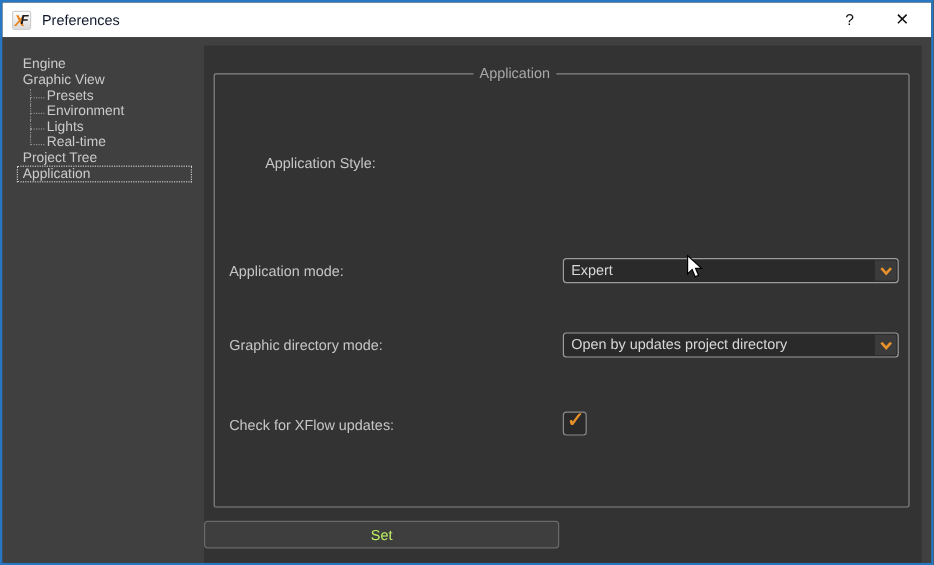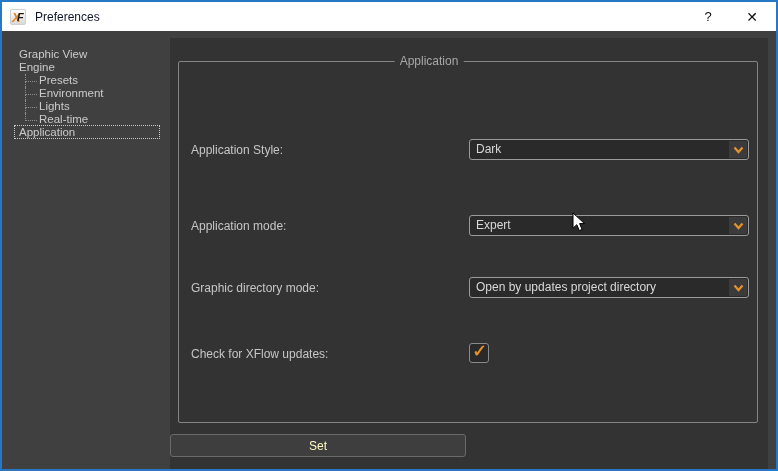--- a/index.html
+++ b/index.html
@@ -89,21 +89,21 @@
   .check-glyph {
     position:absolute; left:2px; top:-4px;
     font-size:18px; font-weight:bold; color:#e8912b;
     text-shadow:0.6px 0 0 #e8912b;
   }
 
   .footer-btn {
     position:absolute; top:396px; height:23px;
     background:#3e3e3e; border:1px solid #6a6a6a; border-radius:3px;
     display:flex; align-items:center; justify-content:center;
-    font-size:12px; color:#fef9c3; cursor:default;
+    font-size:12px; color:#bef264; cursor:default;
   }
   .footer-btn.set { left:0; width:296px; }
   .footer-btn.cancel { right:1px; width:297px; }
 
   .cursor { position:absolute; left:570px; top:210px; pointer-events:none; }
 </style>
 </head>
 <body>
 
 <div id="app">
@@ -115,47 +115,40 @@
     </div>
     <div class="tb-title">Preferences</div>
     <div class="tb-spacer"></div>
     <div class="tb-btn help">?</div>
     <div class="tb-btn close">✕</div>
   </div>
 
   <div class="content">
 
     <div class="tree">
+      <div class="tree-item lvl0">Engine</div>
       <div class="tree-item lvl0">Graphic View</div>
-      <div class="tree-item lvl0">Engine</div>
       <div class="tree-item lvl1 mid">Presets</div>
       <div class="tree-item lvl1 mid">Environment</div>
       <div class="tree-item lvl1 mid">Lights</div>
       <div class="tree-item lvl1">Real-time</div>
+      <div class="tree-item lvl0">Project Tree</div>
       <div class="tree-item lvl0 selected">
         <span>Application</span>
         <span class="sel-box"></span>
       </div>
     </div>
 
     <div class="panel">
 
       <div class="groupbox">
         <div class="gb-title">Application</div>
 
-        <div class="row" style="top:77px;">
+        <div class="row" style="top:63px;margin-left:30px;">
           <div class="row-label">Application Style:</div>
-          <div class="combo">
-            <div class="combo-value">Dark</div>
-            <div class="combo-arrow">
-              <svg width="11" height="8" viewBox="0 0 11 8">
-                  <path d="M1.5 1.5 L5.5 6 L9.5 1.5" fill="none" stroke="#e8912b" stroke-width="2.2"></path>
-                </svg>
-            </div>
-          </div>
         </div>
 
         <div class="row" style="top:153px;">
           <div class="row-label">Application mode:</div>
           <div class="combo">
             <div class="combo-value">Expert</div>
             <div class="combo-arrow">
               <svg width="11" height="8" viewBox="0 0 11 8">
                   <path d="M1.5 1.5 L5.5 6 L9.5 1.5" fill="none" stroke="#e8912b" stroke-width="2.2"></path>
                 </svg>

